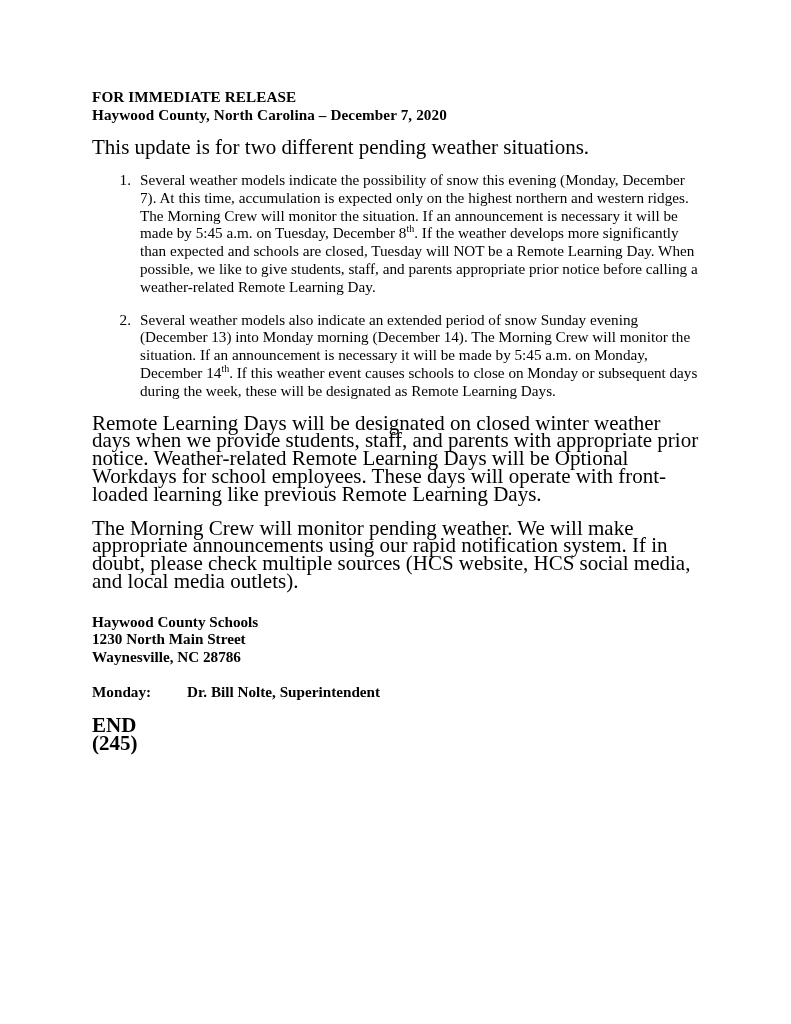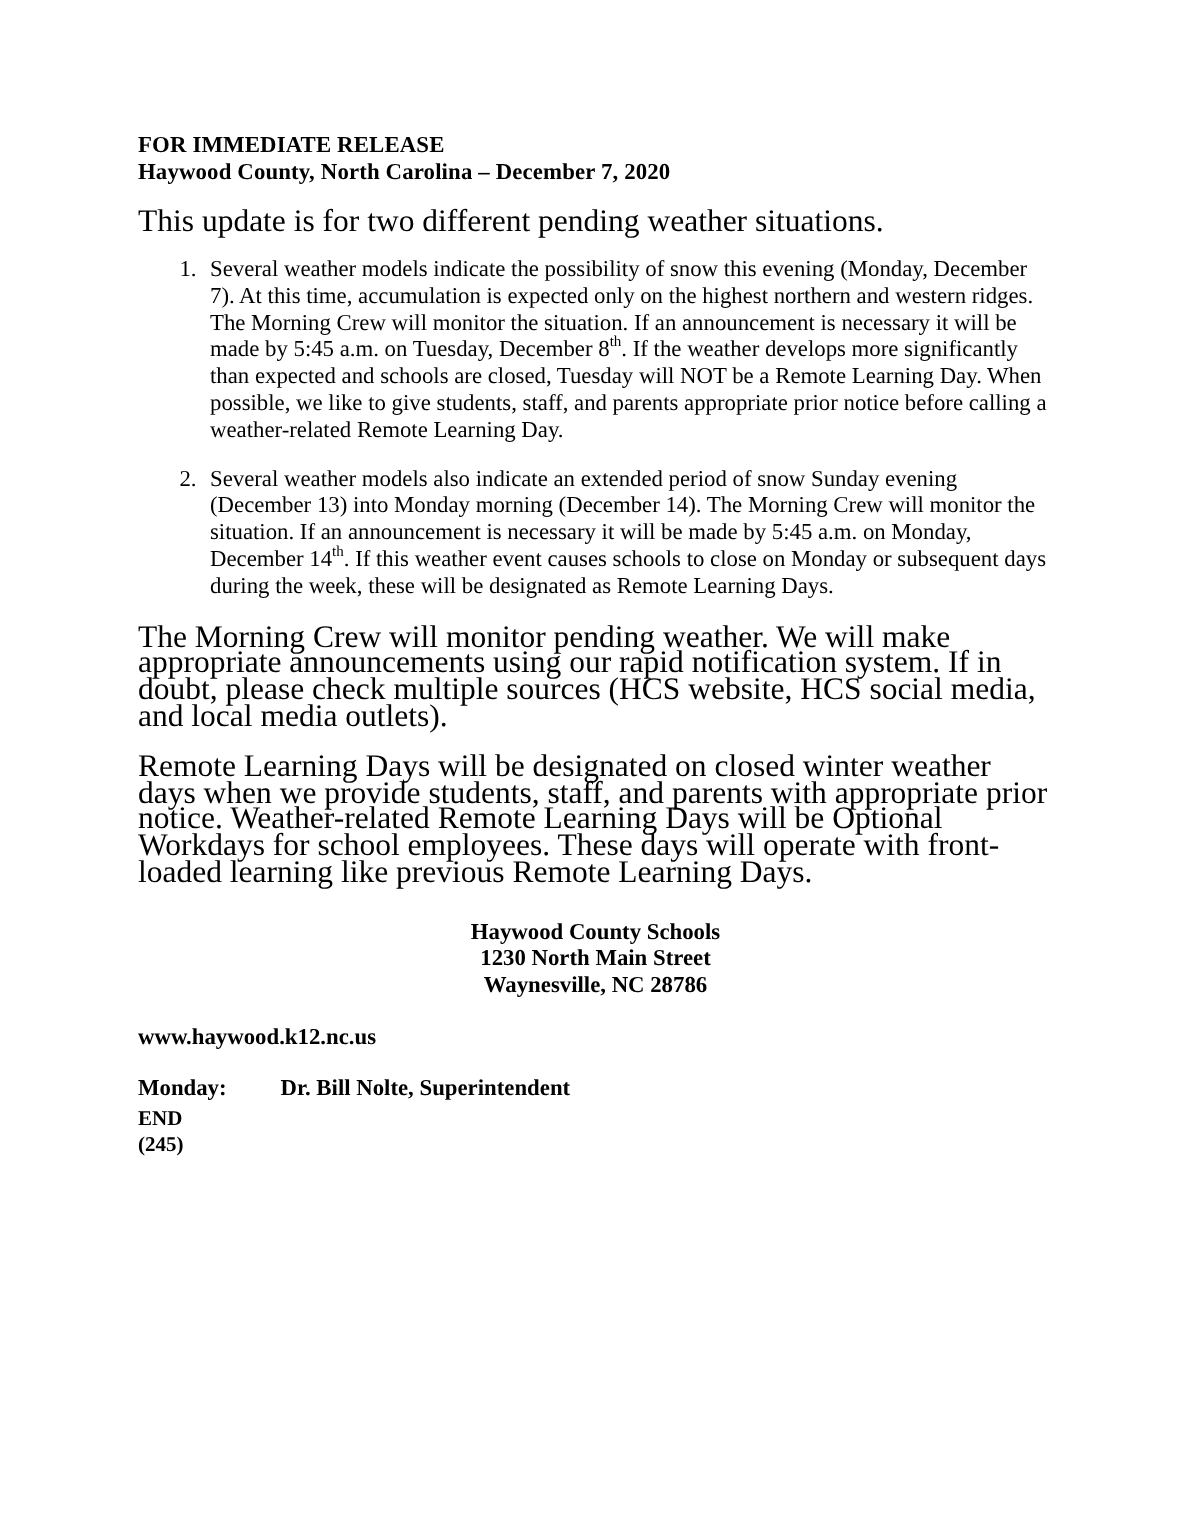--- a/index.html
+++ b/index.html
@@ -65,43 +65,42 @@
   sup {
     font-size: 0.66em;
     vertical-align: super;
     line-height: 0;
   }
   .addr {
     margin-top: 22px;
     font-weight: bold;
     font-size: 15.2px;
     line-height: 17.6px;
-    text-align: center;
   }
   .url {
     margin-top: 17px;
     font-weight: bold;
     font-size: 15.2px;
     line-height: 17.6px;
   }
   .contact {
     margin-top: 17px;
     font-weight: bold;
     font-size: 15.2px;
     line-height: 17.6px;
     display: flex;
   }
   .contact .label {
     width: 95px;
     flex: 0 0 95px;
   }
   .endblk {
-    margin-top: 3px;
+    margin-top: 17px;
     font-weight: bold;
-    font-size: 14px;
+    font-size: 21px;
     line-height: 17.6px;
   }
 </style>
 </head>
 <body>
 
 <div class="page">
   <div class="content">
 
     <div>
@@ -115,30 +114,29 @@
       <li>
         <span class="num">1.</span>
         <span>Several weather models indicate the possibility of snow this evening (Monday, December 7).  At this time, accumulation is expected only on the highest northern and western ridges.  The Morning Crew will monitor the situation.  If an announcement is necessary it will be made by 5:45 a.m. on Tuesday, December 8</span><sup>th</sup><span>.  If the weather develops more significantly than expected and schools are closed, Tuesday will NOT be a Remote Learning Day.  When possible, we like to give students, staff, and parents appropriate prior notice before calling a weather-related Remote Learning Day.</span>
       </li>
       <li>
         <span class="num">2.</span>
         <span>Several weather models also indicate an extended period of snow Sunday evening (December 13) into Monday morning (December 14).  The Morning Crew will monitor the situation.  If an announcement is necessary it will be made by 5:45 a.m. on Monday, December 14</span><sup>th</sup><span>.  If this weather event causes schools to close on Monday or subsequent days during the week, these will be designated as Remote Learning Days.</span>
       </li>
     </ol>
 
+    <div class="block tight">Remote Learning Days will be designated on closed winter weather days when we provide students, staff, and parents with appropriate prior notice.  Weather-related Remote Learning Days will be Optional Workdays for school employees.  These days will operate with front-loaded learning like previous Remote Learning Days.</div>
     <div class="block">The Morning Crew will monitor pending weather.  We will make appropriate announcements using our rapid notification system.  If in doubt, please check multiple sources (HCS website, HCS social media, and local media outlets).</div>
-    <div class="block tight">Remote Learning Days will be designated on closed winter weather days when we provide students, staff, and parents with appropriate prior notice.  Weather-related Remote Learning Days will be Optional Workdays for school employees.  These days will operate with front-loaded learning like previous Remote Learning Days.</div>
 
     <div class="addr">
       <div>Haywood County Schools</div>
       <div>1230 North Main Street</div>
       <div>Waynesville, NC 28786</div>
     </div>
 
-    <div class="url">www.haywood.k12.nc.us</div>
 
     <div class="contact">
       <span class="label">Monday:</span>
       <span>Dr. Bill Nolte, Superintendent</span>
     </div>
 
     <div class="endblk">
       <div>END</div>
       <div>(245)</div>
     </div>

